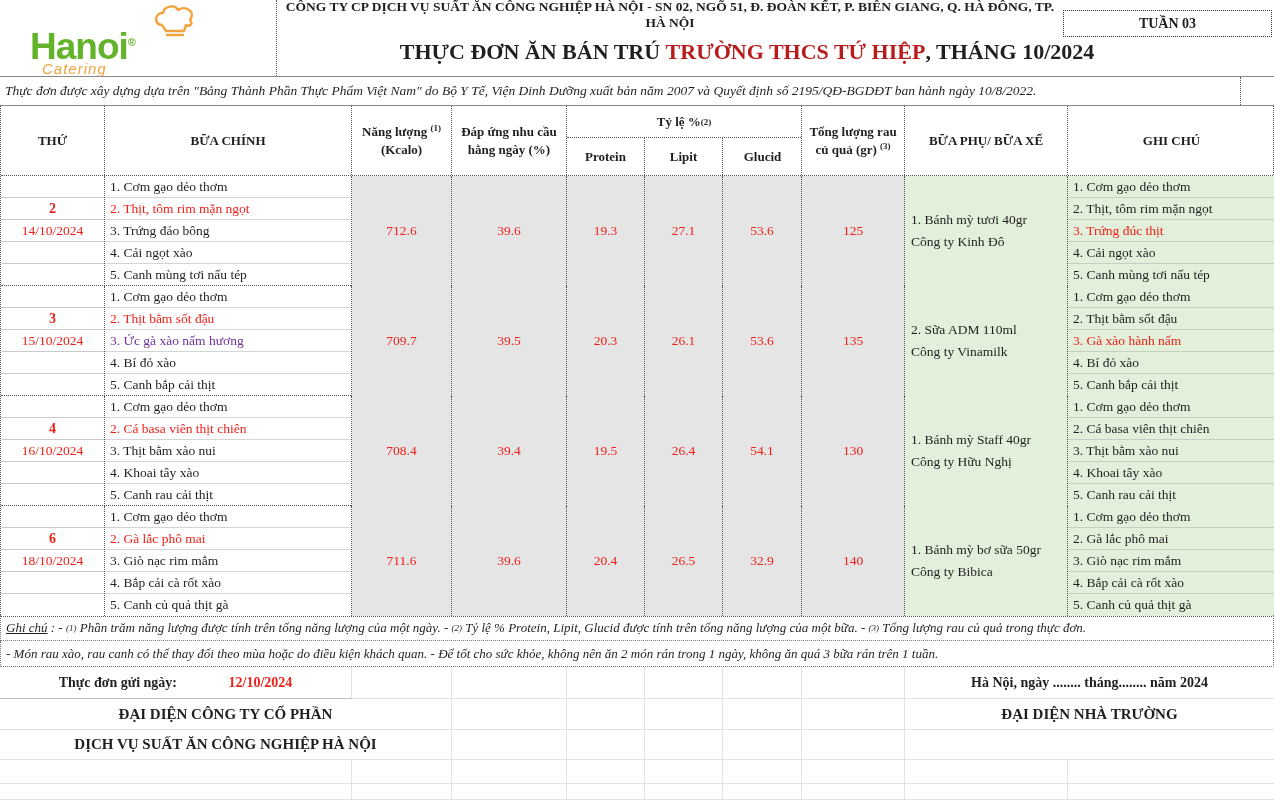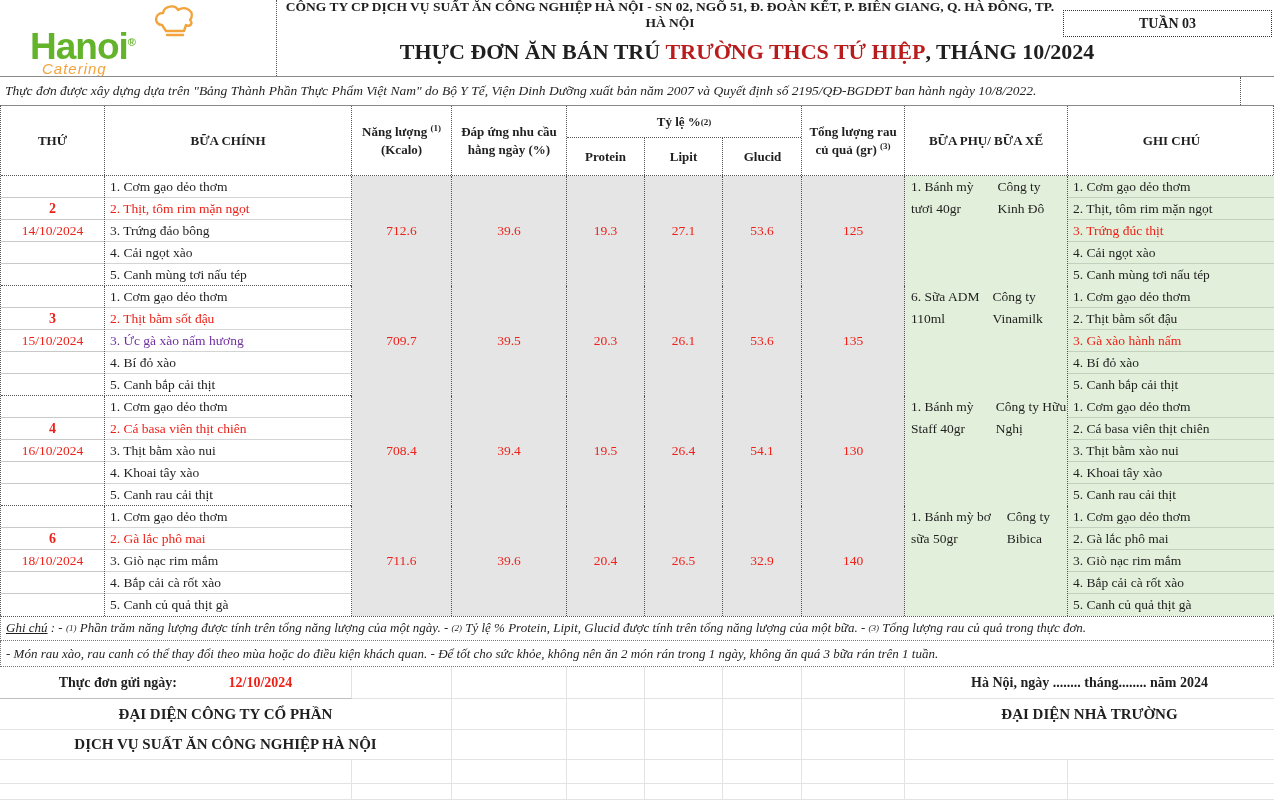--- a/index.html
+++ b/index.html
@@ -51,21 +51,21 @@
   .c-thu { display:flex; flex-direction:column; border-right:1px dotted #555; }
   .c-thu .mini { justify-content:center; border-bottom:1px solid #c9c9c9; }
   .c-thu .mini:last-child { border-bottom:none; }
   .thu-num { color:#ee2119; font-weight:bold; font-size:14px; }
   .thu-date { color:#ee2119; font-size:13.5px; }
   .c-mains { display:flex; flex-direction:column; border-right:1px dotted #555; }
   .c-mains .mini { padding-left:5px; border-bottom:1px solid #d4d4d4; }
   .c-mains .mini:last-child { border-bottom:none; }
   .c-num { background:#e5e5e5; color:#ee2119; display:flex; align-items:center; justify-content:center;
            border-right:1px dotted #555; font-size:13.5px; }
-  .c-side { background:#e2efda; border-right:1px dotted #555; display:flex; 
+  .c-side { background:#e2efda; border-right:1px dotted #555; display:flex; flex-direction:column;
             justify-content:center; padding-left:6px; font-size:13.5px; line-height:22px; }
   .c-notes { background:#e2efda; display:flex; flex-direction:column; }
   .c-notes .mini { padding-left:5px; border-bottom:1px solid #c3d0bd; }
   .c-notes .mini:last-child { border-bottom:none; }
 
   
   .fnrow { left:0; width:1274px; height:26px; display:flex; align-items:center; padding-left:5px;
            font-style:italic; font-size:13px; border-left:1px dotted #777; border-right:1px dotted #777;
            border-bottom:1px dotted #777; white-space:pre-wrap; }
   .fn1 { top:615px; }
@@ -218,21 +218,21 @@
           <span style="color: rgb(31, 31, 31);">5. Canh bắp cải thịt</span>
         </div>
     </div>
     <div class="c-num">709.7</div>
     <div class="c-num">39.5</div>
     <div class="c-num">20.3</div>
     <div class="c-num">26.1</div>
     <div class="c-num">53.6</div>
     <div class="c-num">135</div>
     <div class="c-side">
-      <div>6. Sữa ADM 110ml</div>
+      <div>2. Sữa ADM 110ml</div>
       <div>Công ty Vinamilk</div>
     </div>
     <div class="c-notes">
       <div class="mini">
           <span style="color: rgb(31, 31, 31);">1. Cơm gạo dẻo thơm</span>
         </div>
       <div class="mini">
           <span style="color: rgb(31, 31, 31);">2. Thịt bằm sốt đậu</span>
         </div>
       <div class="mini">

